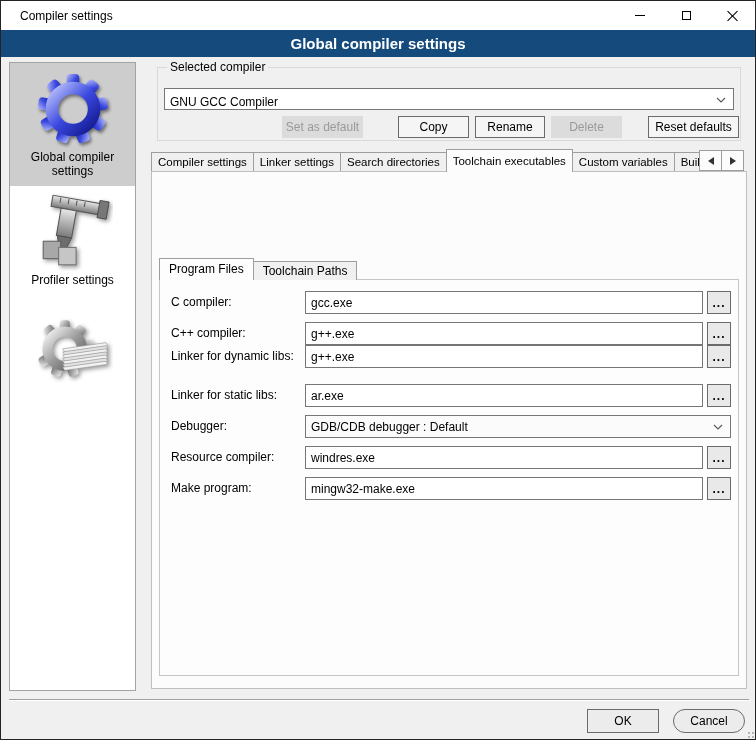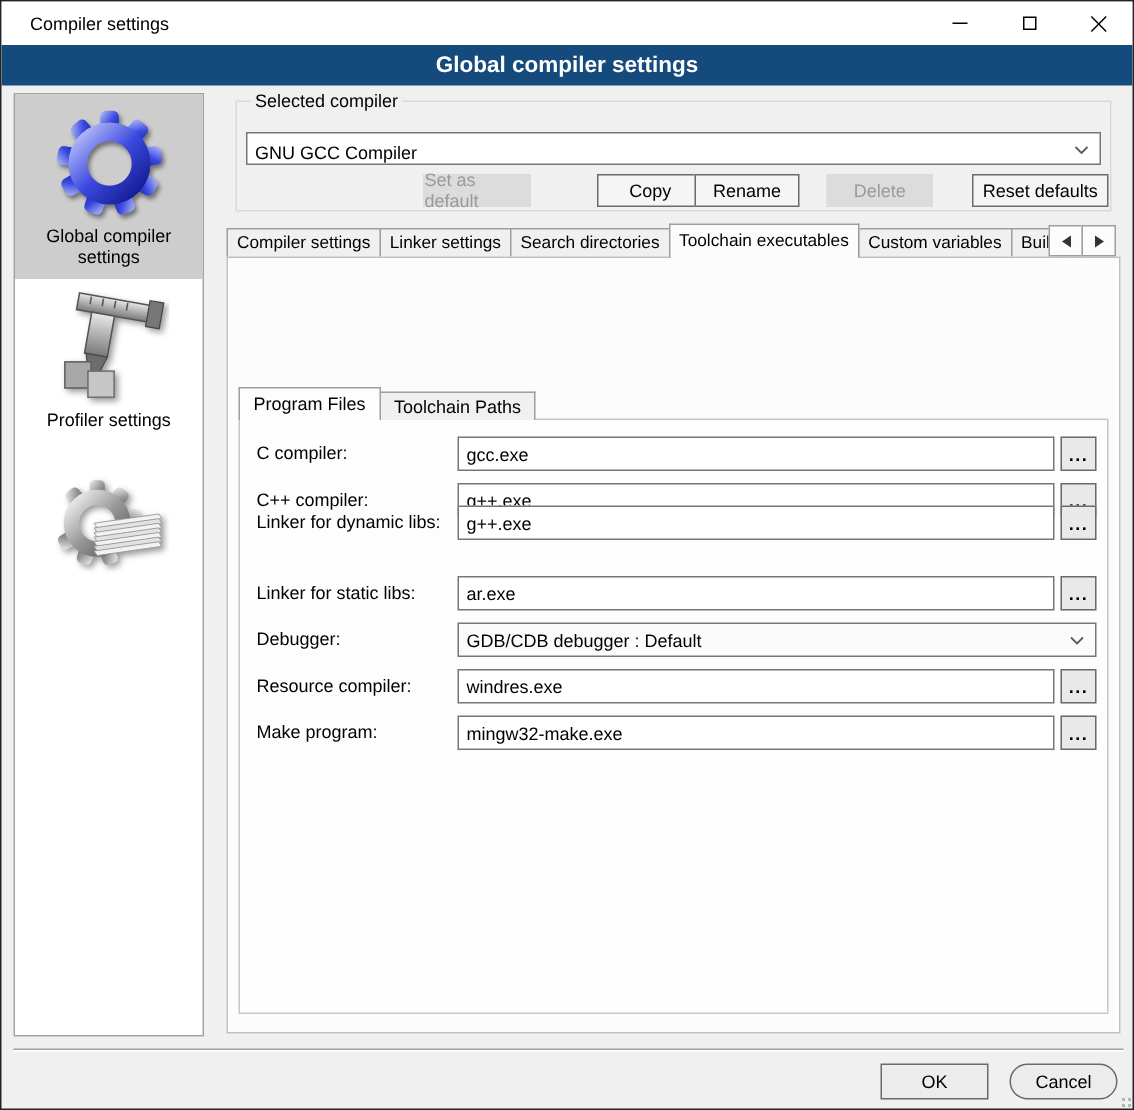--- a/index.html
+++ b/index.html
@@ -236,23 +236,23 @@
   <div class="group group-compiler">
     <span class="group-label on-dialog">Selected compiler</span>
     <div class="combo combo-main">
       <span>GNU GCC Compiler</span>
       <span class="chevron">
         <svg width="10" height="6" viewBox="0 0 10 6">
             <polyline points="1,1 5,5 9,1" fill="none" stroke="#5a5a5a" stroke-width="1.2"></polyline>
           </svg>
       </span>
     </div>
-    <div class="btnrow-btn disabled" style="left:124px; width:72px;">Set as default</div>
+    <div class="btnrow-btn disabled" style="left:124px; width:81px;">Set as default</div>
     <div class="btnrow-btn" style="left:240px; width:71px;">Copy</div>
-    <div class="btnrow-btn" style="left:305px; width:70px;">Rename</div>
+    <div class="btnrow-btn" style="left:317px; width:70px;">Rename</div>
     <div class="btnrow-btn disabled" style="left:393px; width:71px;">Delete</div>
     <div class="btnrow-btn" style="left:490px; width:91px;">Reset defaults</div>
   </div>
 
   <div class="tabstrip">
     <div class="tab">Compiler settings</div>
     <div class="tab">Linker settings</div>
     <div class="tab">Search directories</div>
     <div class="tab active">Toolchain executables</div>
     <div class="tab">Custom variables</div>
@@ -291,21 +291,21 @@
       </div>
     <div class="fbrowse">...</div>
   </div>
   <div class="frow" style="top:321px;">
     <span class="flabel">C++ compiler:</span>
     <div class="finput">
         <span>g++.exe</span>
       </div>
     <div class="fbrowse">...</div>
   </div>
-  <div class="frow" style="top:336px;">
+  <div class="frow" style="top:344px;">
     <span class="flabel">Linker for dynamic libs:</span>
     <div class="finput">
         <span>g++.exe</span>
       </div>
     <div class="fbrowse">...</div>
   </div>
   <div class="frow" style="top:383px;">
     <span class="flabel">Linker for static libs:</span>
     <div class="finput">
         <span>ar.exe</span>

